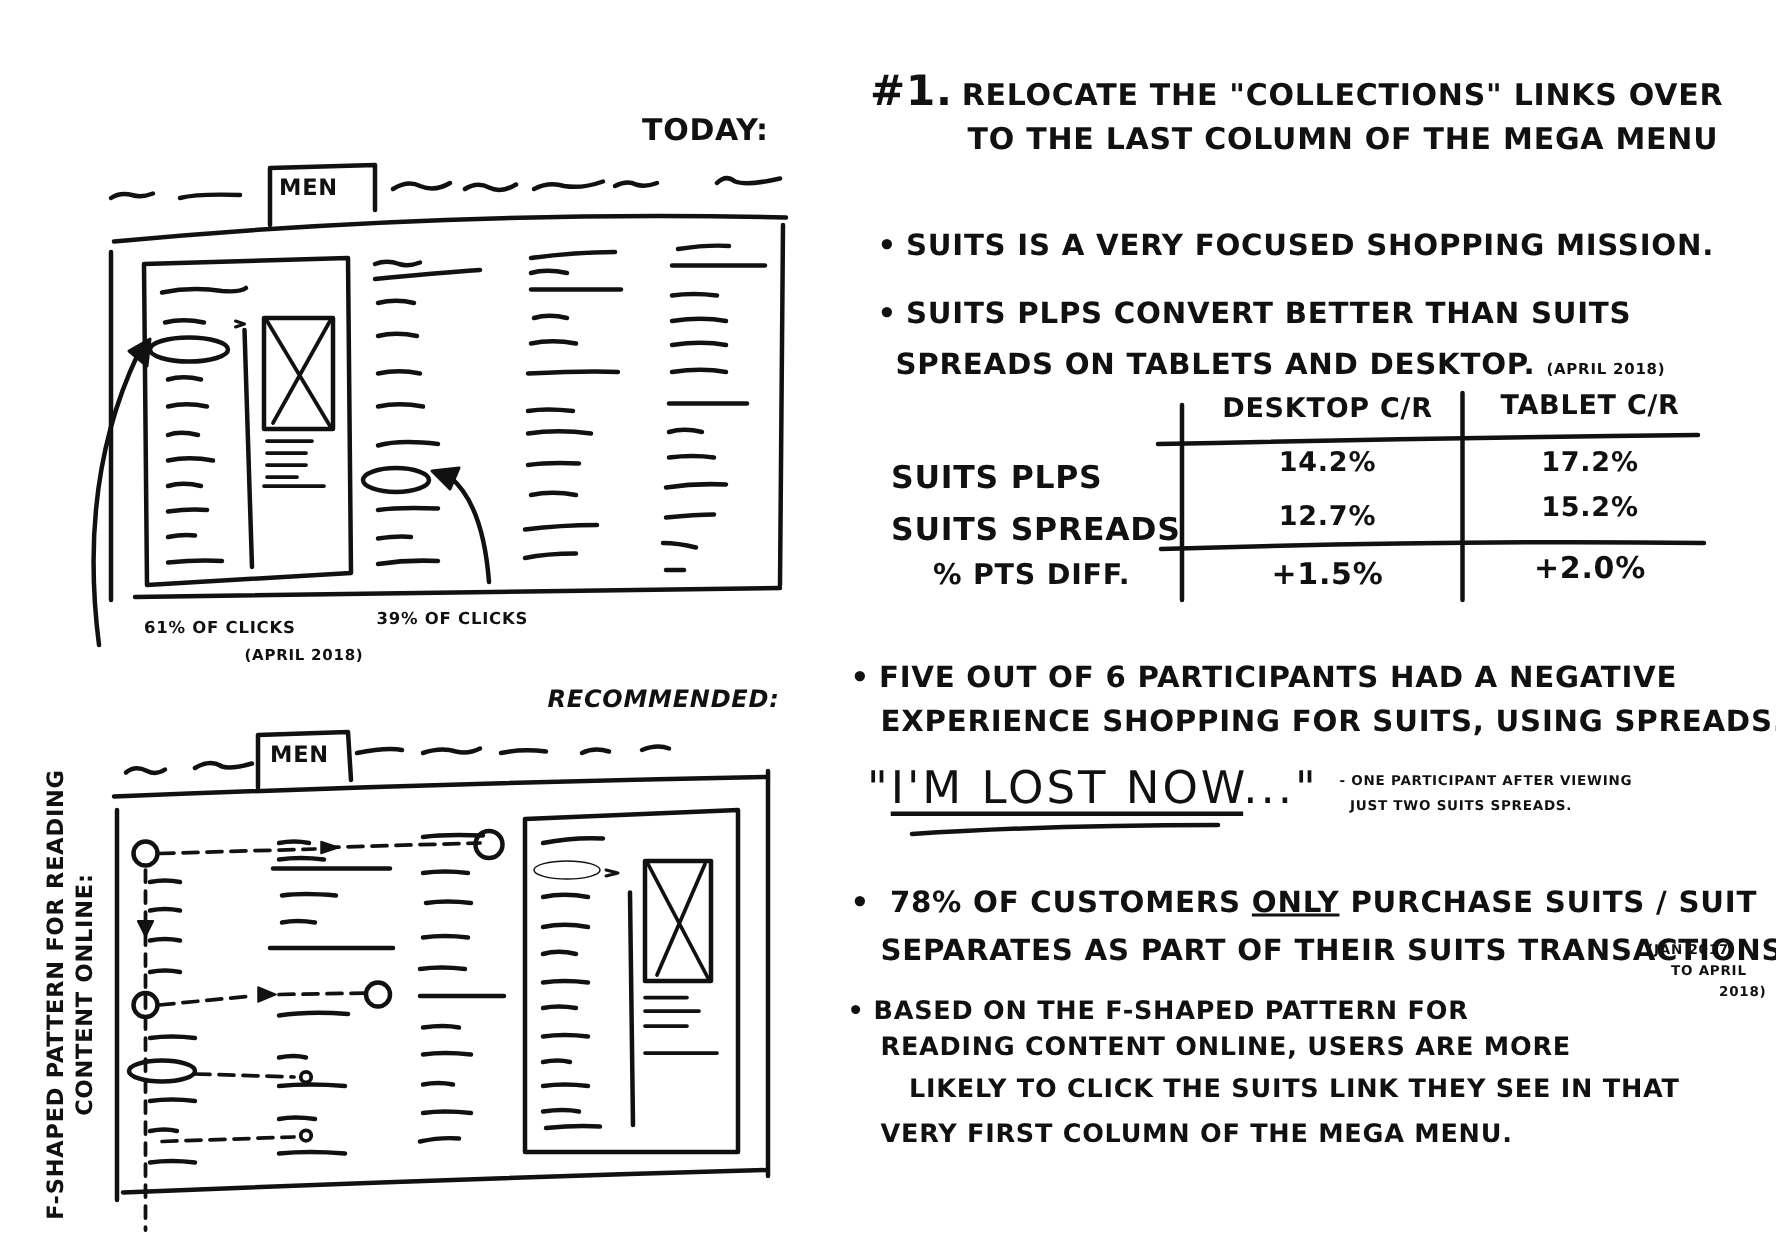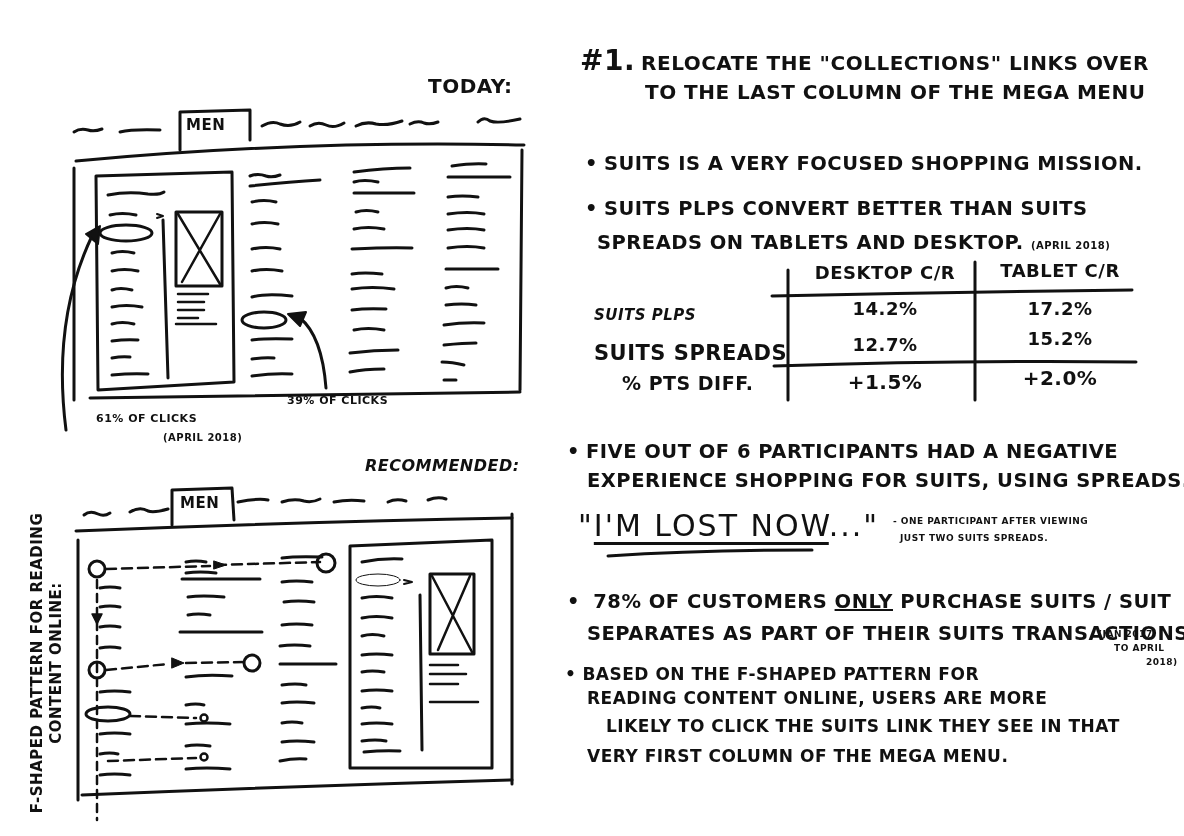--- a/index.html
+++ b/index.html
@@ -211,21 +211,21 @@
     <path d="M282 723 q10 -2 20 0"></path>
     <path d="M282 742 q14 -2 32 0"></path>
     <path d="M280 761 q14 -3 26 -2"></path>
   </g>
 </svg>
 
 <div class="hw" style="left:428px;top:74px;font-size:20px;">TODAY:</div>
 <div class="hw" style="left:186px;top:116px;font-size:15px;">MEN</div>
 <div class="hw" style="left:96px;top:412px;font-size:11px;">61% OF CLICKS</div>
 <div class="hw" style="left:163px;top:432px;font-size:10px;">(APRIL 2018)</div>
-<div class="hw" style="left:251px;top:394px;font-size:11px;margin-left:36px;">39% OF CLICKS</div>
+<div class="hw" style="left:251px;top:406px;font-size:11px;">39% OF CLICKS</div>
 <div class="hw" style="left:365px;top:456px;font-size:16px;font-style:italic;">RECOMMENDED:</div>
 <div class="hw" style="left:180px;top:494px;font-size:15px;">MEN</div>
 <div class="hw vert">
   <div>F-SHAPED PATTERN FOR READING</div>
   <div>CONTENT ONLINE:</div>
 </div>
 
 <div class="hw title1">
   <span class="num">#1.</span><span>RELOCATE THE "COLLECTIONS" LINKS OVER</span>
 </div>
@@ -240,21 +240,21 @@
 </div>
 
 <svg class="sk" width="1184" height="836" fill="none" stroke="#111" stroke-width="3" stroke-linecap="round">
   <path d="M788 270 L788 400"></path>
   <path d="M975 262 L975 400"></path>
   <path d="M772 296 Q960 292 1132 290"></path>
   <path d="M774 366 Q960 360 1136 362"></path>
 </svg>
 <div class="hw tbl-cell" style="left:800px;top:262px;width:170px;">DESKTOP C/R</div>
 <div class="hw tbl-cell" style="left:985px;top:260px;width:150px;">TABLET C/R</div>
-<div class="hw" style="left:594px;top:306px;font-size:15px;font-style:italic;">SUITS PLPS</div>
+<div class="hw" style="left:594px;top:306px;font-size:21px;">SUITS PLPS</div>
 <div class="hw" style="left:594px;top:341px;font-size:21px;">SUITS SPREADS</div>
 <div class="hw" style="left:622px;top:372px;font-size:19px;">% PTS DIFF.</div>
 <div class="hw tbl-cell" style="left:800px;top:298px;width:170px;">14.2%</div>
 <div class="hw tbl-cell" style="left:985px;top:298px;width:150px;">17.2%</div>
 <div class="hw tbl-cell" style="left:800px;top:334px;width:170px;">12.7%</div>
 <div class="hw tbl-cell" style="left:985px;top:328px;width:150px;">15.2%</div>
 <div class="hw tbl-cell" style="left:800px;top:370px;width:170px;font-size:20px;">+1.5%</div>
 <div class="hw tbl-cell" style="left:985px;top:366px;width:150px;font-size:20px;">+2.0%</div>
 
 <div class="hw b bullet" style="left:567px;top:416px;">FIVE OUT OF 6 PARTICIPANTS HAD A NEGATIVE</div>

